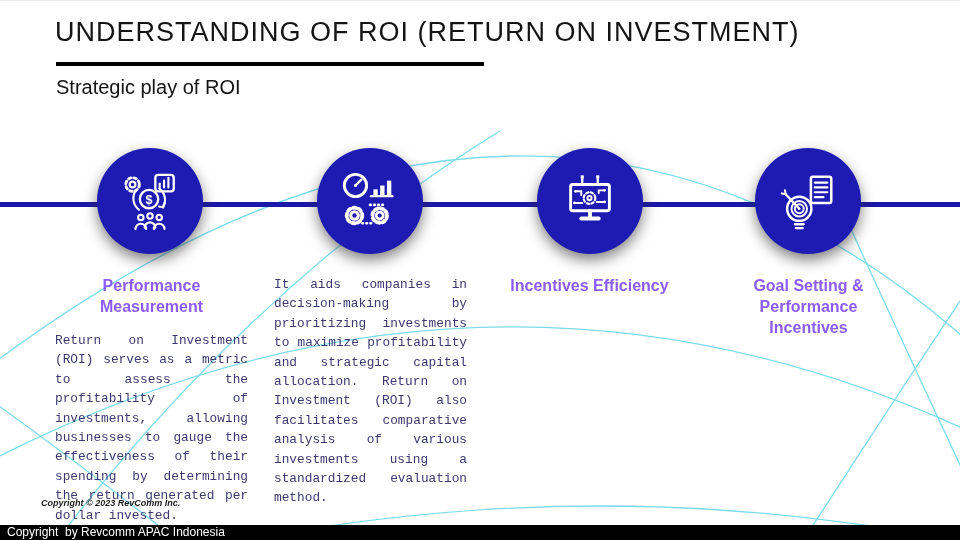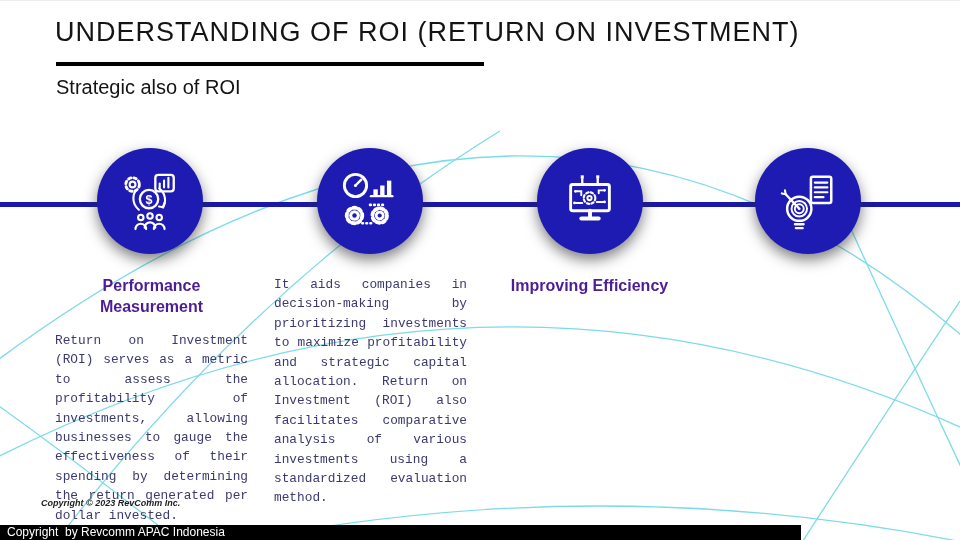--- a/index.html
+++ b/index.html
@@ -25,34 +25,34 @@
   .c1{left:97px}.c2{left:317px}.c3{left:537px}.c4{left:755px}
   .circle svg{width:62px;height:62px;display:block;}
 
   .columns{
     position:absolute;left:55px;top:274px;width:850px;z-index:2;
     display:grid;grid-template-columns:repeat(4,1fr);column-gap:26px;
   }
   .col{position:relative;}
   .heading{
     position:relative;z-index:2;height:50px;margin:0 auto 6px auto;
-    font-weight:700;font-size:16px;line-height:21px;color:#4c1d95;text-align:center;
+    font-weight:700;font-size:16px;line-height:21px;color:#8b5cf6;text-align:center;
     overflow:visible;
   }
   .hw-1,.hw-4{max-width:130px;}
   .hw-2{max-width:170px;}
   .body-text{
     position:relative;z-index:1;font-size:12.8px;line-height:19.4px;color:#3c3970;
     text-align:justify;
     font-family:Liberation Mono, monospace;
   }
 
   .mini-copyright{position:absolute;left:41px;top:497px;font-size:9px;font-weight:700;color:#1c1c1c;z-index:2;font-style:italic;}
   .footer-bar{
-    position:absolute;left:0;bottom:0;width:801px;height:15px;background:#000;
+    position:absolute;left:0;bottom:0;width:960px;height:15px;background:#000;
     color:#fff;font-size:12px;line-height:14px;padding-left:7px;box-sizing:border-box;z-index:5;
     white-space:pre;
   }
 </style>
 </head>
 <body>
 
 <div class="slide">
 
   <svg class="arcs" viewBox="0 0 960 540" fill="none">
@@ -60,21 +60,21 @@
     <path d="M -20 465 Q 490 200 990 440" stroke="#7ddbe9" stroke-width="1.3"></path>
     <path d="M 60 585 Q 600 425 1140 585" stroke="#7ddbe9" stroke-width="1.3"></path>
     <path d="M 30 575 Q 240 290 500 130" stroke="#7ddbe9" stroke-width="1.3"></path>
     <path d="M 845 215 Q 920 380 1010 570" stroke="#7ddbe9" stroke-width="1.3"></path>
     <path d="M 960 300 Q 880 420 790 560" stroke="#7ddbe9" stroke-width="1.3"></path>
     <path d="M -15 395 Q 90 470 210 565" stroke="#7ddbe9" stroke-width="1.3"></path>
   </svg>
 
   <div class="title">UNDERSTANDING OF ROI (RETURN ON INVESTMENT)</div>
   <div class="title-rule"></div>
-  <div class="subtitle">Strategic also of ROI</div>
+  <div class="subtitle">Strategic play of ROI</div>
 
   <div class="timeline"></div>
 
   <div class="circle c1">
     <svg viewBox="0 0 64 64" fill="none" stroke="#fff" stroke-linecap="round">
       <circle cx="14" cy="15" r="7" stroke-width="3" stroke-dasharray="2.5 3.2"></circle>
       <circle cx="14" cy="15" r="3" stroke-width="2.2"></circle>
       <rect x="37.5" y="5" width="19" height="17" rx="3" stroke-width="2.4"></rect>
       <line x1="42" y1="18" x2="42" y2="14" stroke-width="2.2"></line>
       <line x1="46.5" y1="18" x2="46.5" y2="11" stroke-width="2.2"></line>
@@ -155,22 +155,23 @@
 
   <div class="columns">
     <div class="col">
       <div class="heading hw-1">Performance Measurement</div>
       <div class="body-text">Return on Investment (ROI) serves as a metric to assess the profitability of investments, allowing businesses to gauge the effectiveness of their spending by determining the return generated per dollar invested.</div>
     </div>
     <div class="col">
       <div class="body-text">It aids companies in decision-making by prioritizing investments to maximize profitability and strategic capital allocation. Return on Investment (ROI) also facilitates comparative analysis of various investments using a standardized evaluation method.</div>
     </div>
     <div class="col">
-      <div class="heading hw-3">Improving Efficiency</div>
+      <div class="heading hw-3">Incentives Efficiency</div>
     </div>
     <div class="col">
+      <div class="heading hw-4">Goal Setting &amp; Performance Incentives</div>
     </div>
   </div>
 
   <div class="mini-copyright">Copyright © 2023 RevComm Inc.</div>
   <div class="footer-bar">Copyright  by Revcomm APAC Indonesia</div>
 
 </div>
 
 </body></html>

